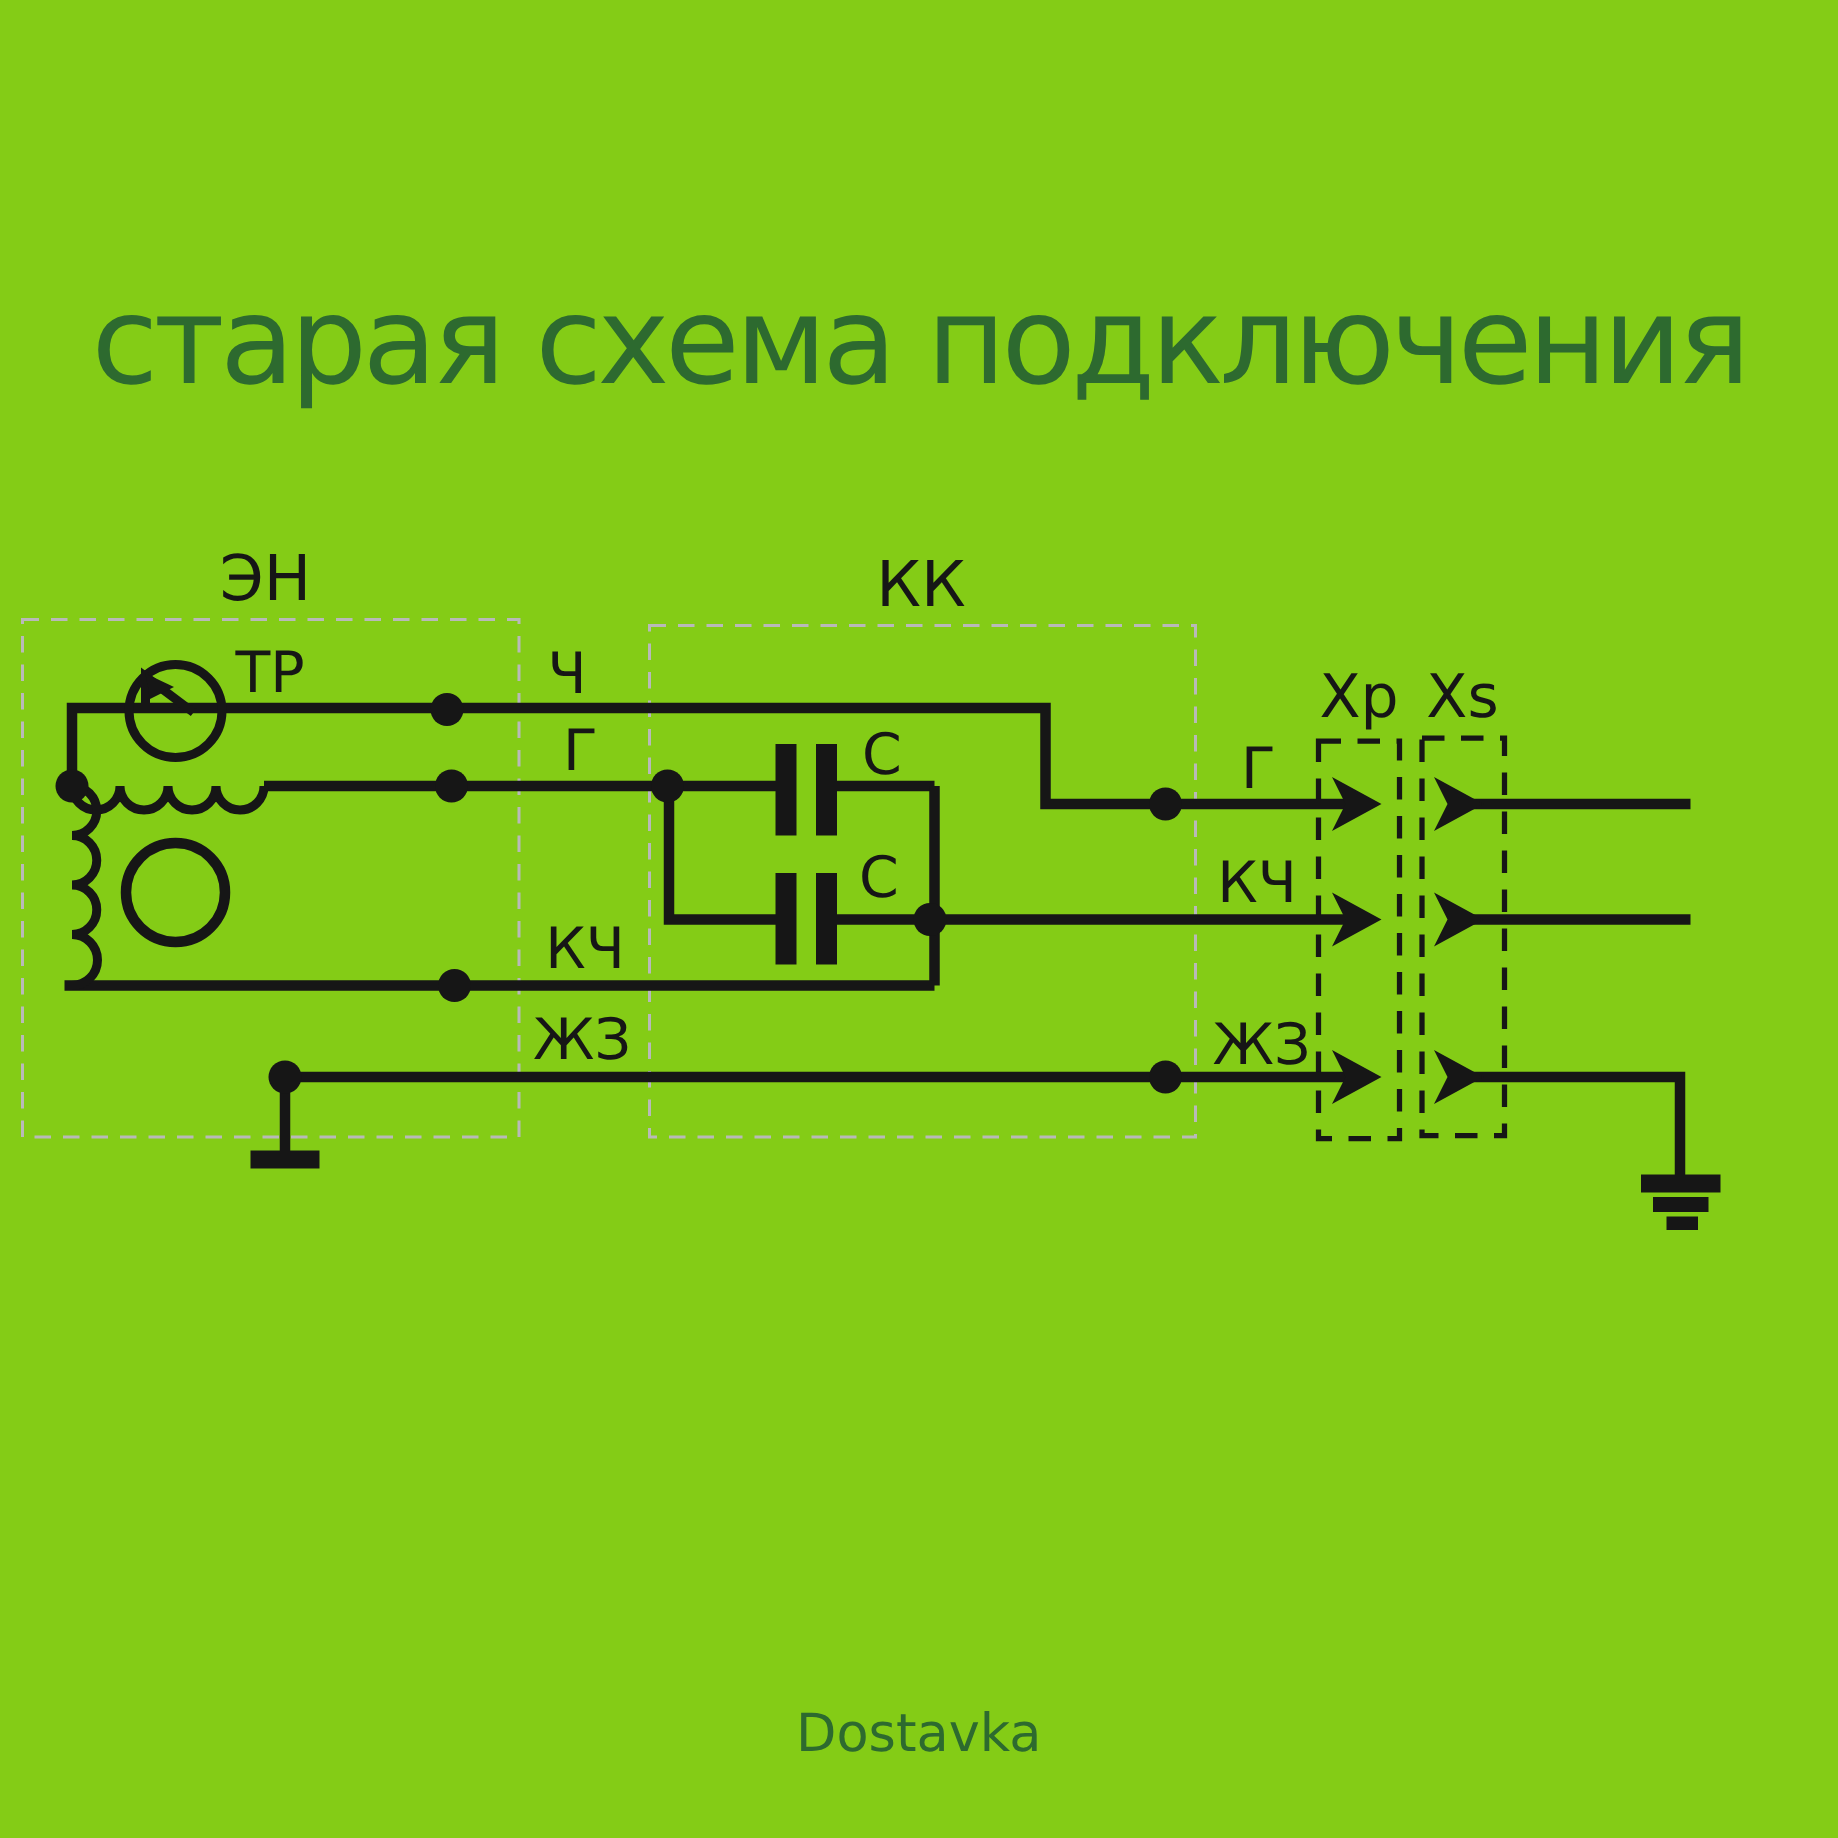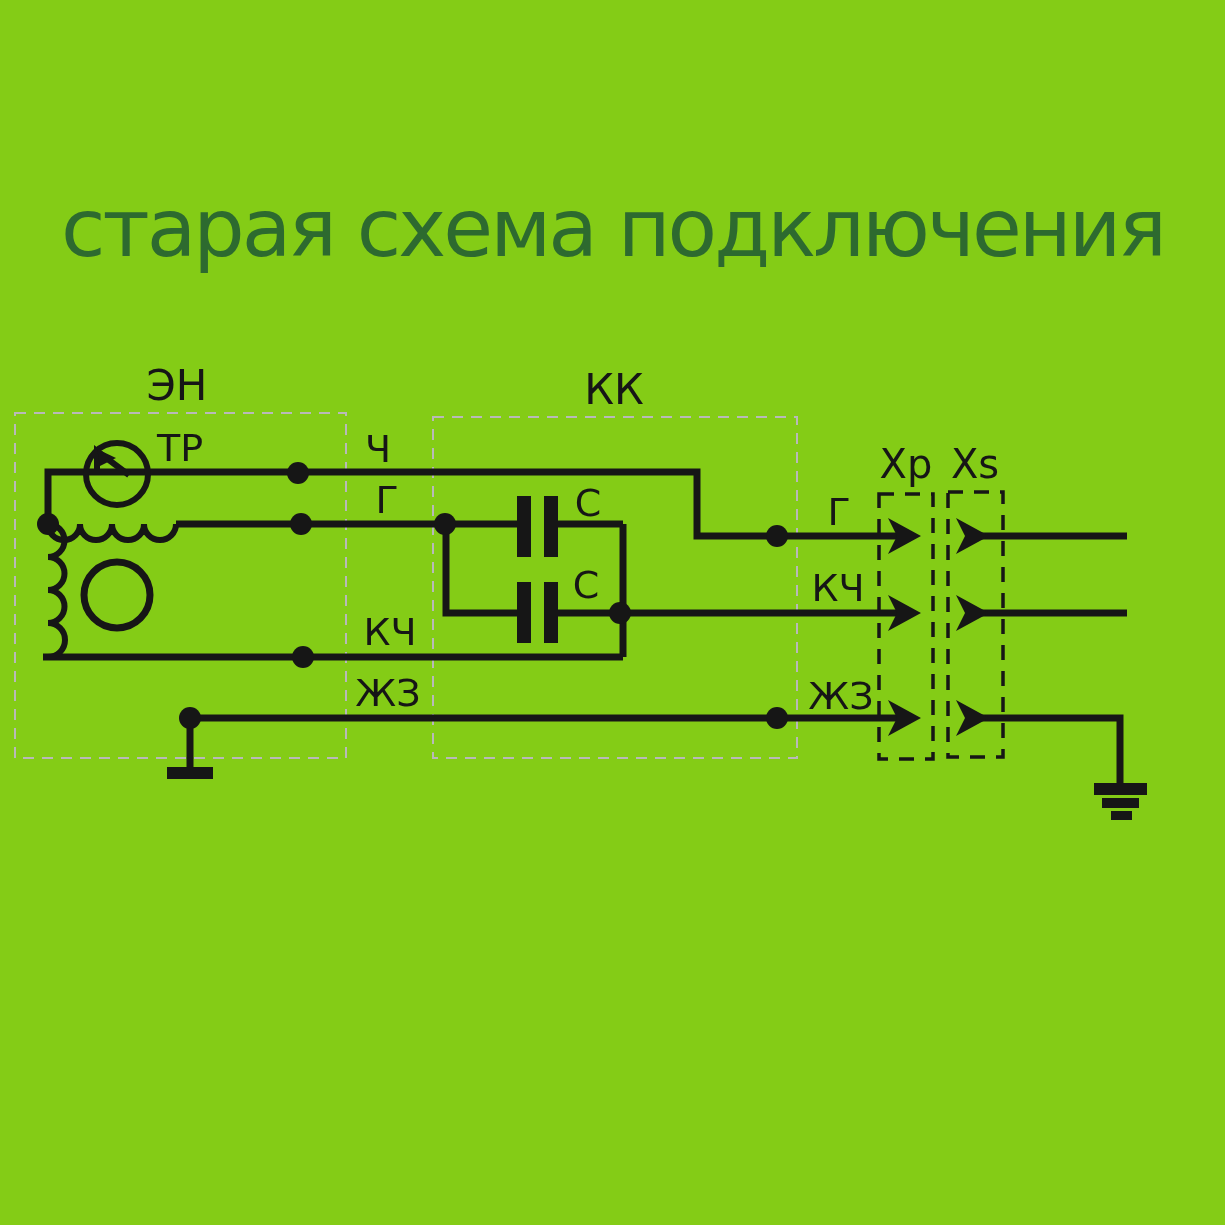--- a/index.html
+++ b/index.html
@@ -138,13 +138,14 @@
     <text class="lbl lbl-wire" x="388" y="706" text-anchor="middle">ЖЗ</text>
     <text class="lbl lbl-wire" x="588" y="516" text-anchor="middle">С</text>
     <text class="lbl lbl-wire" x="586" y="598" text-anchor="middle">С</text>
     <text class="lbl lbl-wire" x="839" y="525" text-anchor="middle">Г</text>
     <text class="lbl lbl-wire" x="838" y="601" text-anchor="middle">КЧ</text>
     <text class="lbl lbl-wire" x="841" y="709" text-anchor="middle">ЖЗ</text>
     <text class="lbl lbl-conn" x="906" y="478" text-anchor="middle">Xp</text>
     <text class="lbl lbl-conn" x="975" y="478" text-anchor="middle">Xs</text>
   </svg>
 
+  <div class="footer">Dostavka</div>
 </div>
 
 </body></html>

